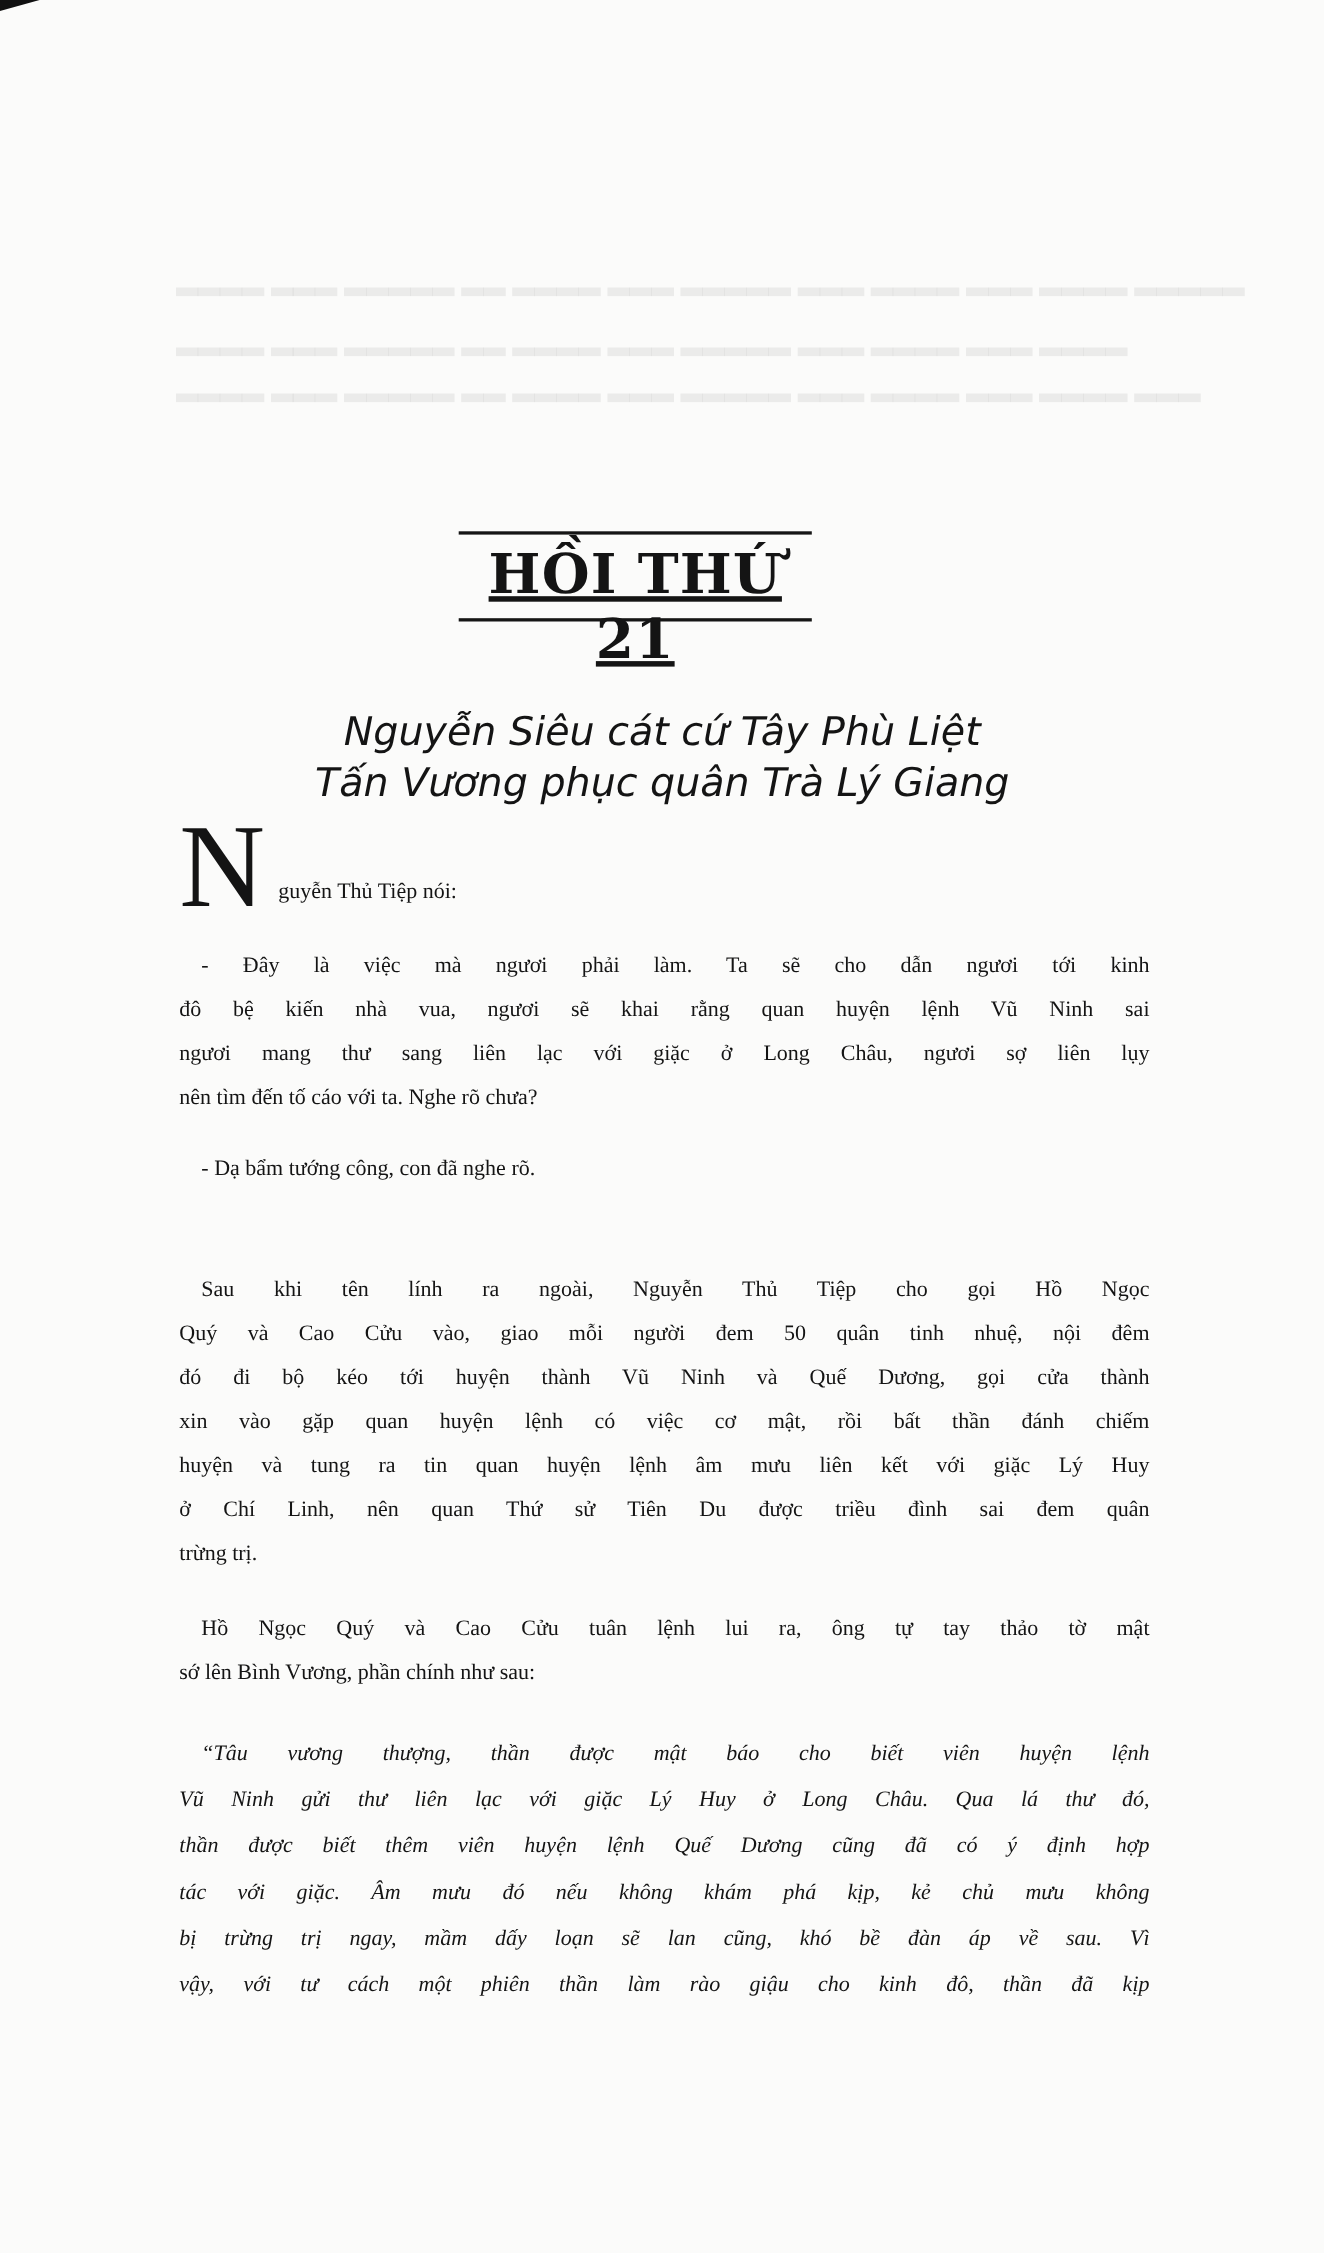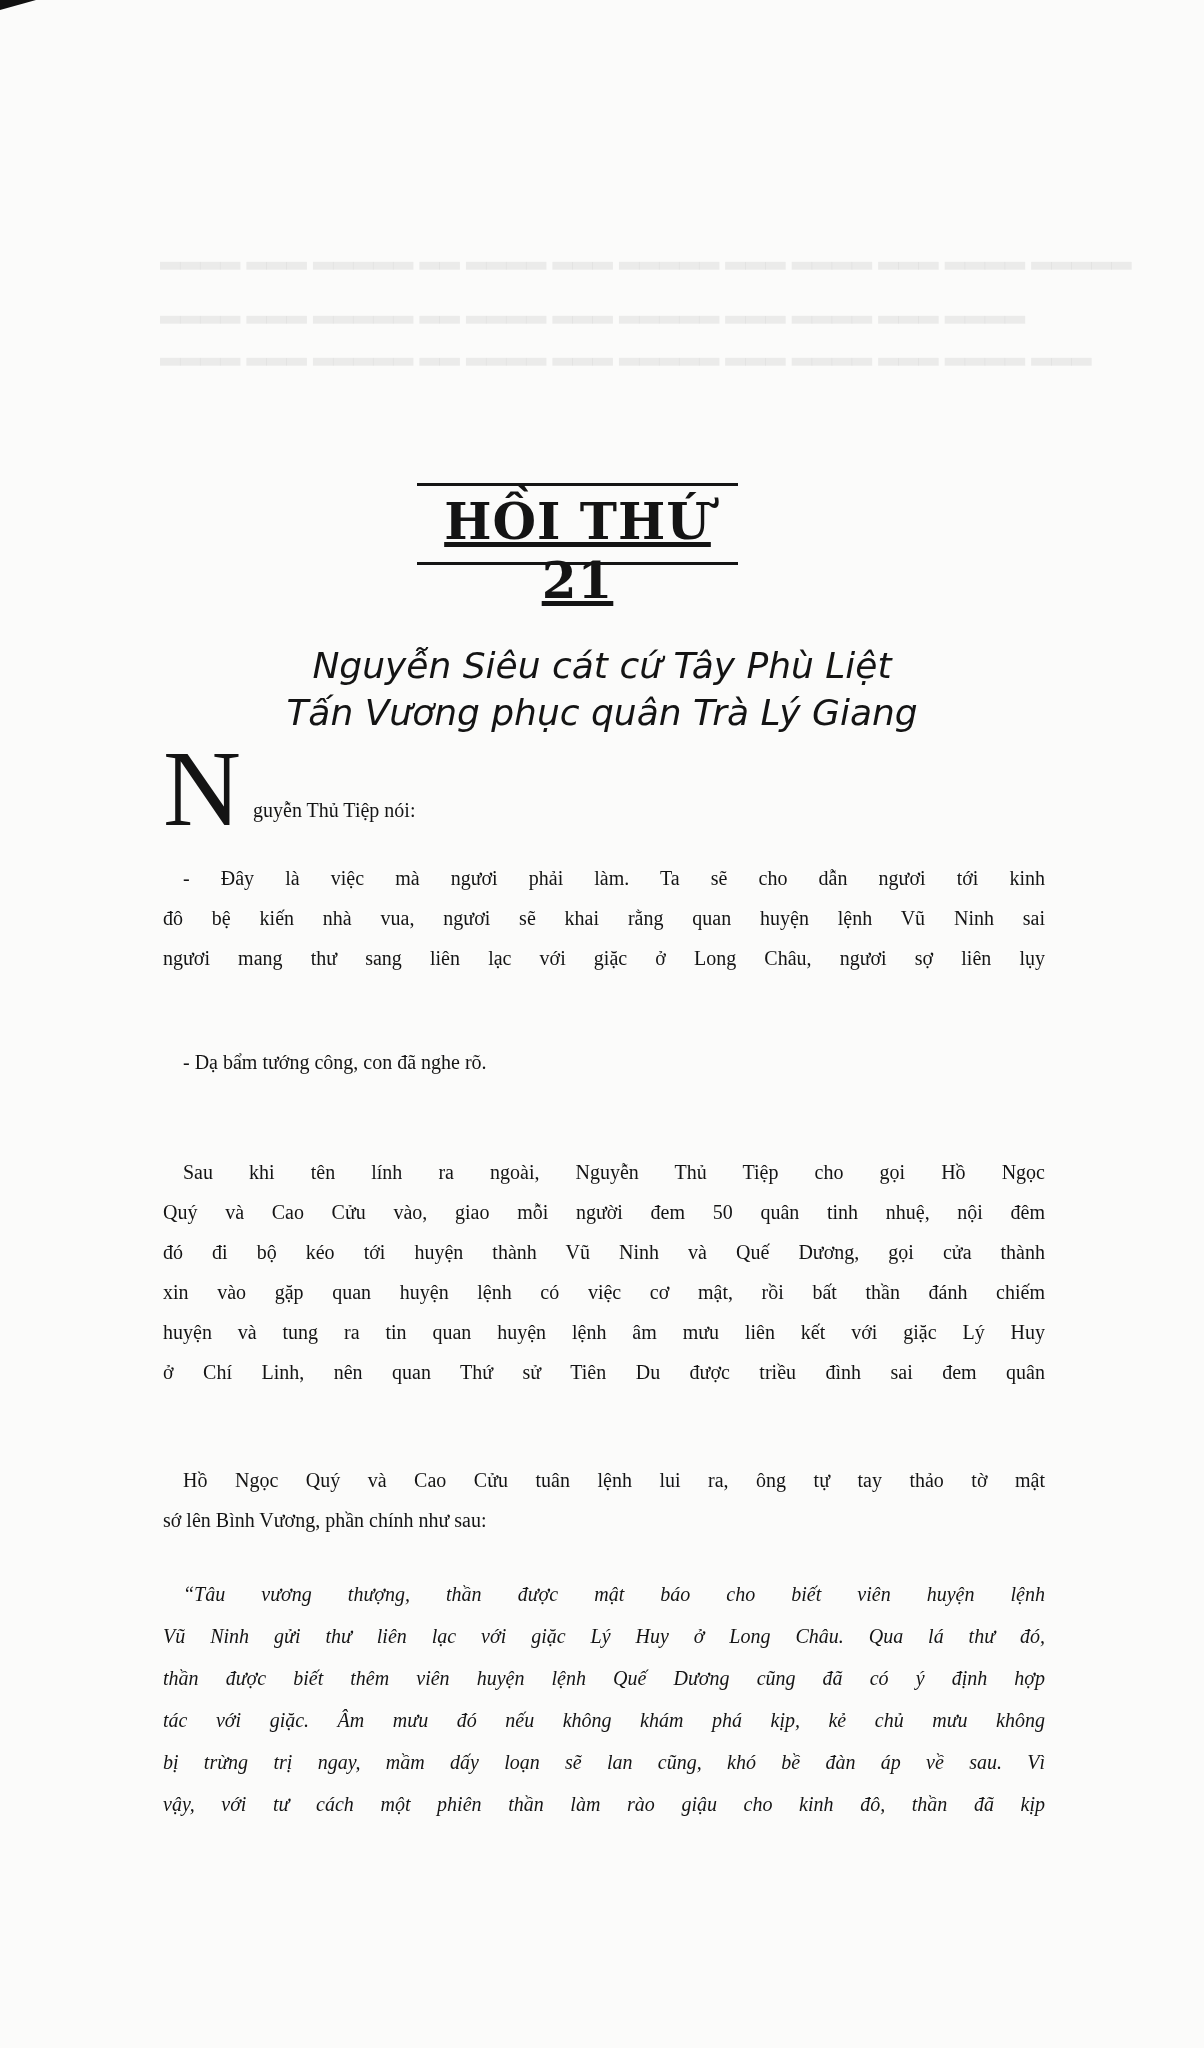--- a/index.html
+++ b/index.html
@@ -62,29 +62,31 @@
 
   <div class="subtitle" style="top:645px;">Nguyễn Siêu cát cứ Tây Phù Liệt</div>
   <div class="subtitle" style="top:692px;">Tấn Vương phục quân Trà Lý Giang</div>
 
   <div class="dropcap">N</div>
   <div class="line" style="left:253px; top:790px;">guyễn Thủ Tiệp nói:</div>
 
   <div class="line indent just" style="top:858px; left:183px; width:862px;">- Đây là việc mà ngươi phải làm. Ta sẽ cho dẫn ngươi tới kinh</div>
   <div class="line just" style="top:898px;">đô bệ kiến nhà vua, ngươi sẽ khai rằng quan huyện lệnh Vũ Ninh sai</div>
   <div class="line just" style="top:938px;">ngươi mang thư sang liên lạc với giặc ở Long Châu, ngươi sợ liên lụy</div>
+  <div class="line just last" style="top:978px;">nên tìm đến tố cáo với ta. Nghe rõ chưa?</div>
 
   <div class="line indent" style="top:1042px;">- Dạ bẩm tướng công, con đã nghe rõ.</div>
 
   <div class="line indent just" style="top:1152px; left:183px; width:862px;">Sau khi tên lính ra ngoài, Nguyễn Thủ Tiệp cho gọi Hồ Ngọc</div>
   <div class="line just" style="top:1192px;">Quý và Cao Cửu vào, giao mỗi người đem 50 quân tinh nhuệ, nội đêm</div>
   <div class="line just" style="top:1232px;">đó đi bộ kéo tới huyện thành Vũ Ninh và Quế Dương, gọi cửa thành</div>
   <div class="line just" style="top:1272px;">xin vào gặp quan huyện lệnh có việc cơ mật, rồi bất thần đánh chiếm</div>
   <div class="line just" style="top:1312px;">huyện và tung ra tin quan huyện lệnh âm mưu liên kết với giặc Lý Huy</div>
   <div class="line just" style="top:1352px;">ở Chí Linh, nên quan Thứ sử Tiên Du được triều đình sai đem quân</div>
+  <div class="line just last" style="top:1392px;">trừng trị.</div>
 
   <div class="line just last" style="top:1500px;">sớ lên Bình Vương, phần chính như sau:</div>
   <div class="line indent just" style="top:1460px; left:183px; width:862px;">Hồ Ngọc Quý và Cao Cửu tuân lệnh lui ra, ông tự tay thảo tờ mật</div>
 
   <div class="line ital indent just" style="top:1574px; left:183px; width:862px;">“Tâu vương thượng, thần được mật báo cho biết viên huyện lệnh</div>
   <div class="line ital just" style="top:1616px;">Vũ Ninh gửi thư liên lạc với giặc Lý Huy ở Long Châu. Qua lá thư đó,</div>
   <div class="line ital just" style="top:1658px;">thần được biết thêm viên huyện lệnh Quế Dương cũng đã có ý định hợp</div>
   <div class="line ital just" style="top:1700px;">tác với giặc. Âm mưu đó nếu không khám phá kịp, kẻ chủ mưu không</div>
   <div class="line ital just" style="top:1742px;">bị trừng trị ngay, mầm dấy loạn sẽ lan cũng, khó bề đàn áp về sau. Vì</div>
   <div class="line ital just" style="top:1784px;">vậy, với tư cách một phiên thần làm rào giậu cho kinh đô, thần đã kịp</div>

